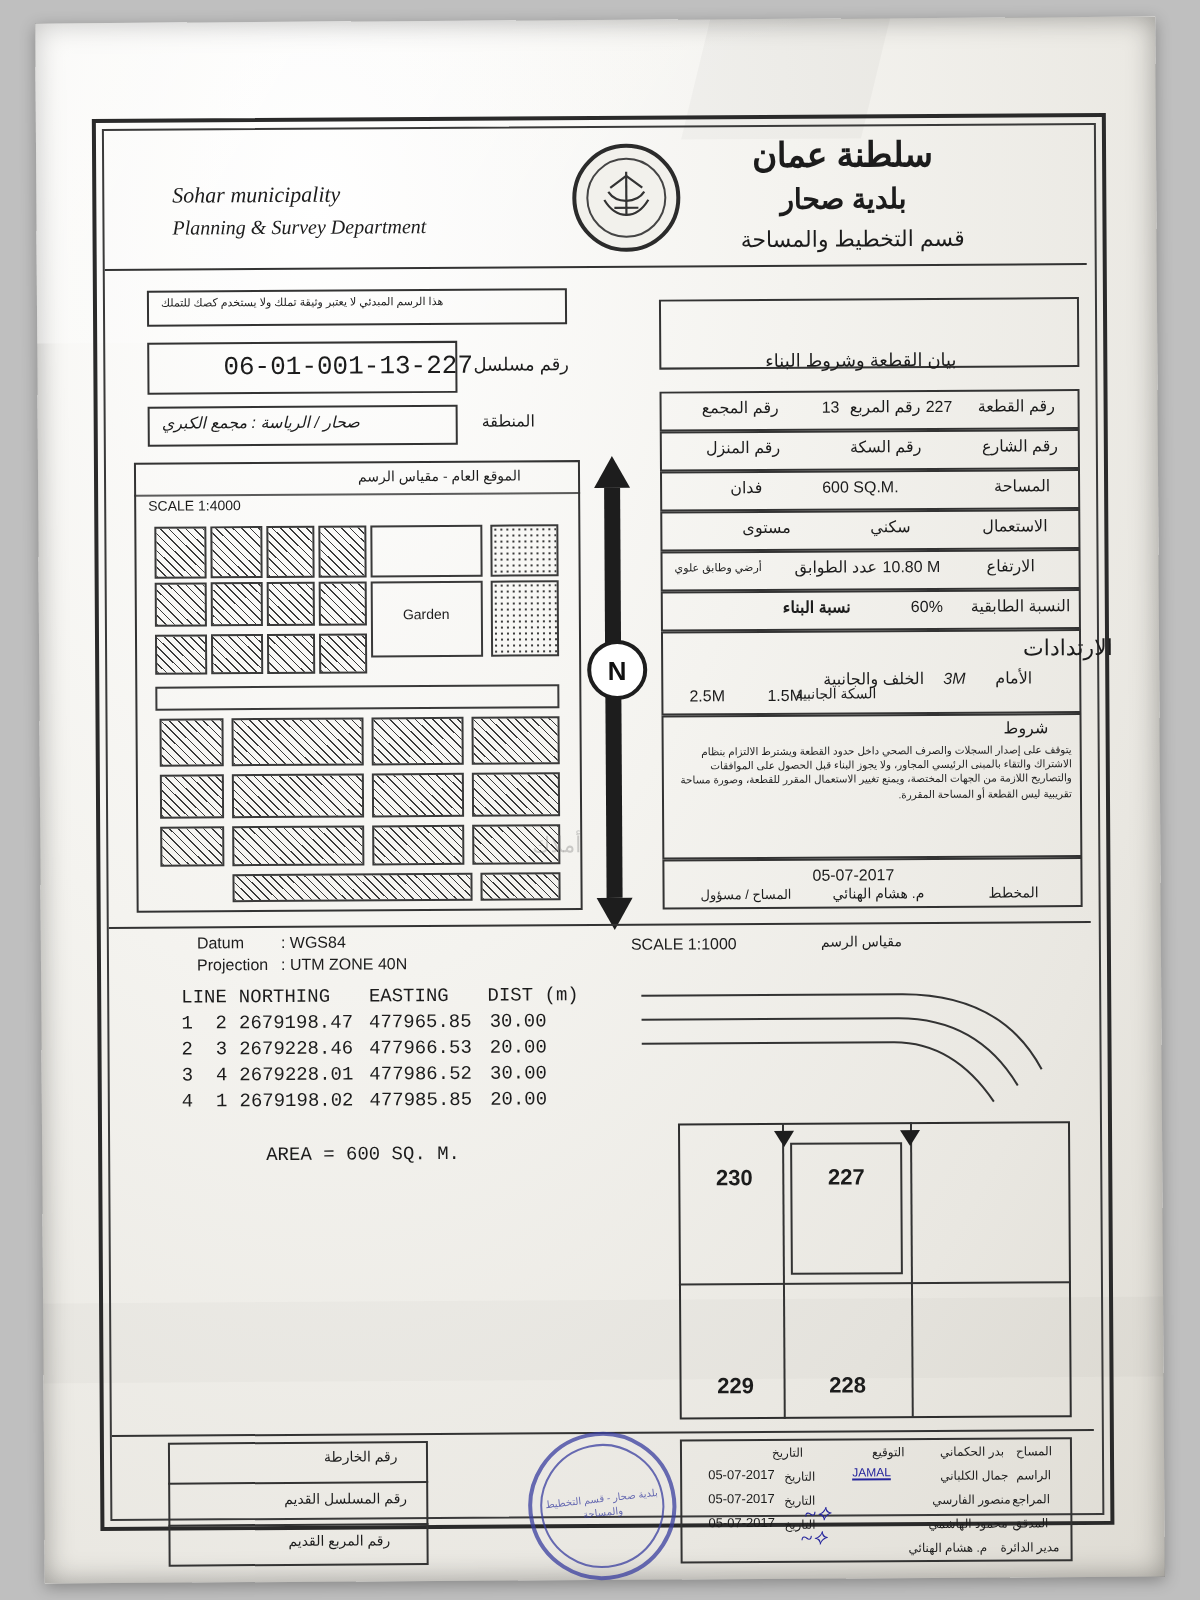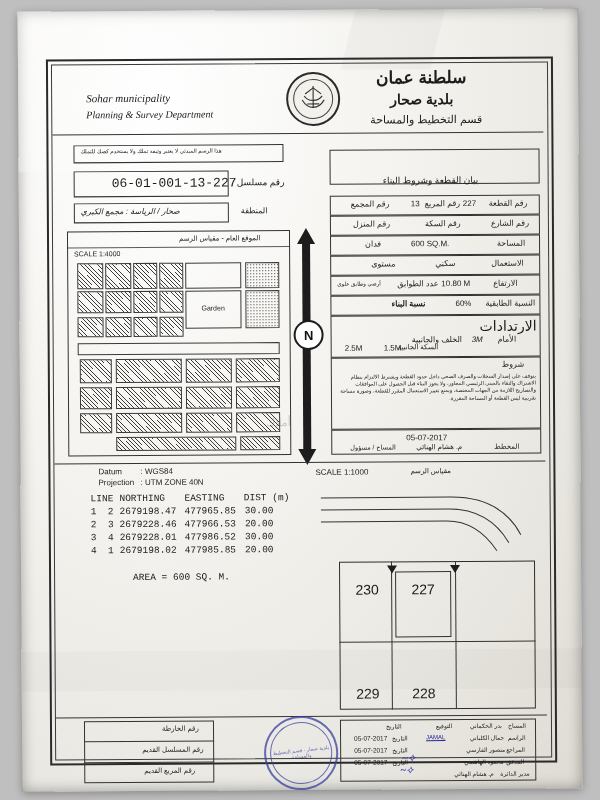--- a/index.html
+++ b/index.html
@@ -163,21 +163,21 @@
     color: rgba(120,120,120,0.35);
     font-size: 11px;
     letter-spacing: 1px;
   }
   
   .parcel {
     position: absolute;
     border: 1px solid #2e2e2e;
     box-sizing: border-box;
     display: flex; align-items: center; justify-content: center;
-    font-size: 14px; color: #1c1c1c;
+    font-size: 11px; color: #1c1c1c; font-weight: bold;
   }
   .arrowhead {
     position: absolute;
     width: 0; height: 0;
     border-left: 5px solid transparent;
     border-right: 5px solid transparent;
     border-top: 8px solid #1d1d1d;
   }
 </style>
 </head>
@@ -313,21 +313,21 @@
     <div class="txt" style="left:422px;top:270px;font-size:8px;">10.80 M</div>
     <div class="txt ar" style="left:378px;top:270px;font-size:8px;">عدد الطوابق</div>
     <div class="txt ar" style="left:318px;top:271px;font-size:5.5px;">أرضي وطابق علوي</div>
 
     <div class="box" style="left:311px;top:286px;width:210px;height:20px;"></div>
     <div class="txt ar" style="left:466px;top:290px;font-size:8px;">النسبة الطابقية</div>
     <div class="txt" style="left:436px;top:290px;font-size:8px;">60%</div>
     <div class="txt ar" style="left:372px;top:290px;font-size:8px;font-weight:bold;">نسبة البناء</div>
 
     <div class="box" style="left:311px;top:306px;width:210px;height:42px;"></div>
-    <div class="txt ar" style="left:460px;top:309px;font-size:14px;">الارتدادات</div>
+    <div class="txt ar" style="left:492px;top:309px;font-size:11px;">الارتدادات</div>
     <div class="txt ar" style="left:478px;top:326px;font-size:8px;">الأمام</div>
     <div class="txt" style="left:452px;top:326px;font-size:8px;font-style:italic;">3M</div>
     <div class="txt ar" style="left:392px;top:326px;font-size:8px;">الخلف والجانبية</div>
     <div class="txt" style="left:364px;top:334px;font-size:8px;">1.5M</div>
     <div class="txt ar" style="left:378px;top:334px;font-size:7px;">السكة الجانبية</div>
     <div class="txt" style="left:325px;top:334px;font-size:8px;">2.5M</div>
 
     <div class="box" style="left:311px;top:348px;width:210px;height:72px;"></div>
     <div class="txt ar" style="left:482px;top:351px;font-size:8px;">شروط</div>
     <div style="position:absolute;left:316px;top:364px;width:200px;direction:rtl;unicode-bidi:bidi-override;font-size:5.2px;line-height:7.2px;color:#1c1c1c;">يتوقف على إصدار السجلات والصرف الصحي داخل حدود القطعة ويشترط الالتزام بنظام الاشتراك والتقاء بالمبنى الرئيسي المجاور، ولا يجوز البناء قبل الحصول على الموافقات والتصاريح اللازمة من الجهات المختصة، ويمنع تغيير الاستعمال المقرر للقطعة، وصورة مساحة تقريبية ليس القطعة أو المساحة المقررة.</div>

